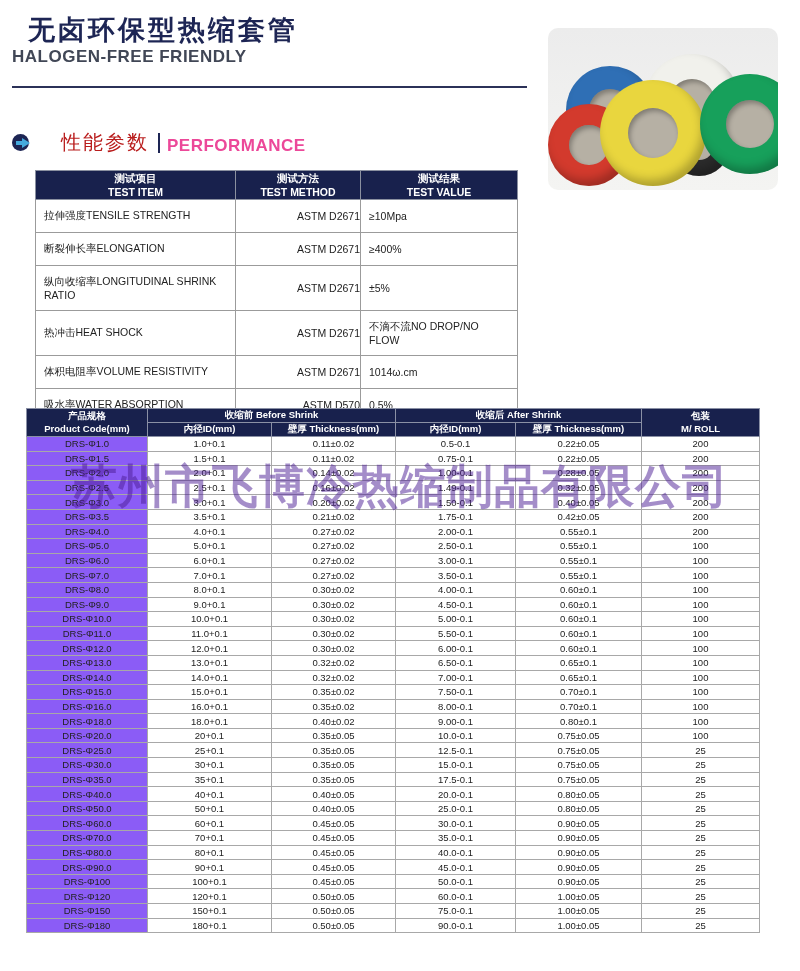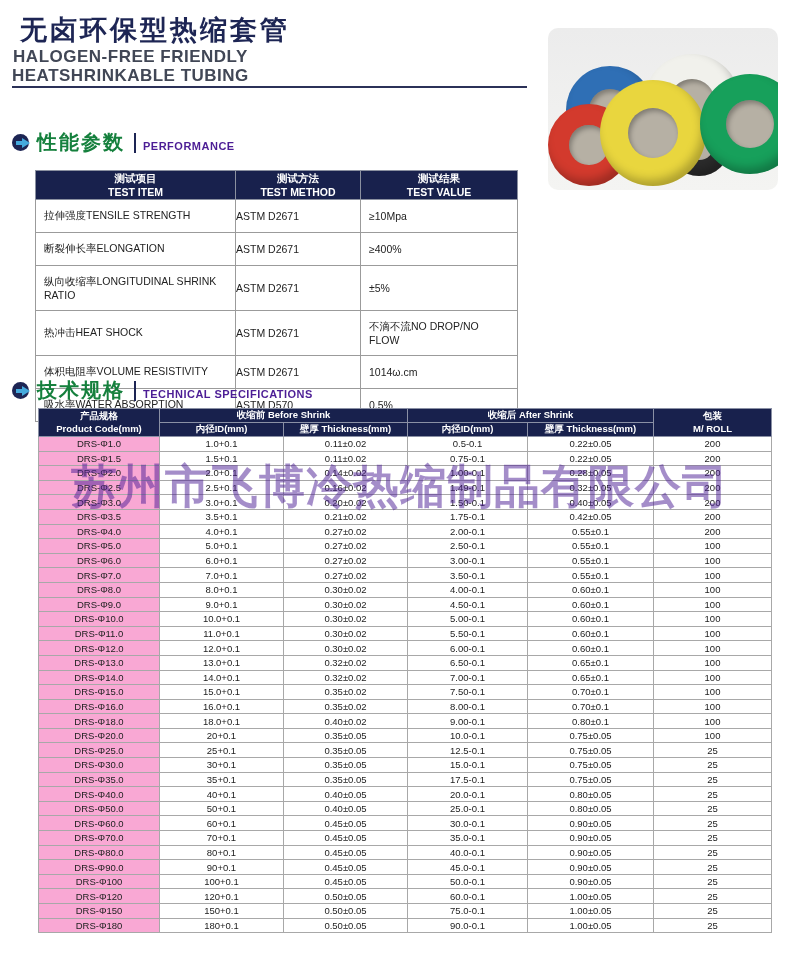--- a/index.html
+++ b/index.html
@@ -1,20 +1,20 @@
 <!DOCTYPE html>
 <html><head>
 <meta charset="utf-8">
 <style>
   * { margin:0; padding:0; box-sizing:border-box; }
   body { background:#fff; font-family:"Liberation Sans", sans-serif; }
   .page { position:relative; width:800px; height:971px; background:#ffffff; overflow:hidden; }
 
   
-  .title-cn { position:absolute; left:20px; top:12px; font-size:27px; font-weight:bold;
+  .title-cn { position:absolute; left:28px; top:12px; font-size:27px; font-weight:bold;
               color:#1d2554; letter-spacing:3px; }
   .title-en { position:absolute; left:12px; top:47px; font-size:17px; font-weight:600;
               color:#414756; letter-spacing:0.5px; line-height:19px;text-align:center; }
   .title-rule { position:absolute; left:12px; top:86px; width:515px; border-top:2px solid #2b3158; }
 
   
   .product-photo { position:absolute; left:548px; top:28px; width:230px; height:162px;
                    background:linear-gradient(#ececec,#f4f4f2); border-radius:10px; overflow:hidden; }
   .roll { position:absolute; border-radius:50%; box-shadow: inset -4px -6px 10px rgba(0,0,0,.25); }
   .roll .core { position:absolute; left:26%; top:26%; width:48%; height:48%;
@@ -30,59 +30,58 @@
   .section-head { position:absolute; left:12px; display:flex; align-items:center; }
   .section-head.perf  { top:129px; }
   .section-head.specs { top:377px; }
   .bullet { position:relative; width:17px; height:17px; border-radius:50%;
             background:#1d2554; margin-right:8px; flex:0 0 auto; }
   .bullet::before { content:""; position:absolute; left:4px; top:6.5px; width:7px; height:4px;
                     background:#45aadd; }
   .bullet::after  { content:""; position:absolute; left:10px; top:3.5px;
                     border-left:8px solid #45aadd; border-top:5px solid transparent;
                     border-bottom:5px solid transparent; }
-  .sec-cn { font-size:20px; font-weight:bold; color:#15803d; letter-spacing:2px; }
+  .sec-cn { font-size:20px; font-weight:normal; color:#b91c1c; letter-spacing:2px;margin-left:24px; }
   .sec-sep { width:2px; height:20px; background:#1d2554; margin:0 7px 0 9px; }
-  .sec-en { font-size:11px; font-weight:bold; color:#4c1d95; letter-spacing:0.5px; margin-top:7px; }
+  .sec-en { font-size:17px; font-weight:bold; color:#ec4899; letter-spacing:0.5px; margin-top:7px; }
 
   
   table { border-collapse:collapse; table-layout:fixed; }
   .perf-table { position:absolute; left:35px; top:170px; width:482px; }
   .perf-table th { background:#18214d; color:#fff; font-size:10.5px; font-weight:bold;
                    height:19px; border:1px solid #8a90a0; line-height:1.35; }
   .perf-table td { font-size:10.5px; color:#222; height:17px; border:1px solid #9b9b9b;
                    padding:9px 8px; background:#fff; }
-  .perf-table td.method { text-align:left; padding:0;margin-top:24px; }
+  .perf-table td.method { text-align:right; padding:0;margin-top:24px; }
   .perf-table col.c1 { width:200px; } .perf-table col.c2 { width:125px; } .perf-table col.c3 { width:157px; }
 
   
-  .spec-table { position:absolute; left:38px; top:408px; width:733px; }
+  .spec-table { position:absolute; left:26px; top:408px; width:733px; }
   .spec-table th { background:#18214d; color:#fff; font-size:9.5px; font-weight:bold;
                    height:14px; border:1px solid #8a90a5; line-height:1.3; }
   .spec-table td { font-size:9.5px; color:#222; height:14.6px; border:1px solid #a8a8a8;
                    text-align:center; background:#fff; padding:0; }
-  .spec-table td.product { background:#f9a8d4; }
+  .spec-table td.product { background:#8b5cf6; }
   .spec-table col.s1 { width:121px; } .spec-table col.s2 { width:124px; }
   .spec-table col.s3 { width:124px; } .spec-table col.s4 { width:120px; }
   .spec-table col.s5 { width:126px; } .spec-table col.s6 { width:118px; }
 
   
   .watermark { position:absolute; left:0; top:456px; width:800px; text-align:center;
                font-size:46px; font-weight:bold; color:#4c1d95; opacity:0.5;
                letter-spacing:1px; white-space:nowrap; pointer-events:none; z-index:5; }
 </style>
 </head>
 <body>
 
 <div class="page">
 
   <div class="title-cn">无卤环保型热缩套管</div>
   <div class="title-en">
     <div>HALOGEN-FREE FRIENDLY</div>
-    <div>HEATSHRINKABLE TUBING</div>
   </div>
   <div class="title-rule"></div>
 
   <div class="product-photo">
     <div class="roll roll-blue">
         <div class="core"></div>
       </div>
     <div class="roll roll-red">
         <div class="core"></div>
       </div>
@@ -156,26 +155,20 @@
           <td class="value">1014ω.cm</td>
         </tr>
         <tr>
           <td class="item">吸水率WATER ABSORPTION</td>
           <td class="method">ASTM D570</td>
           <td class="value">0.5%</td>
         </tr>
       </tbody>
   </table>
 
-  <div class="section-head specs">
-    <span class="bullet"></span>
-    <span class="sec-cn">技术规格</span>
-    <span class="sec-sep"></span>
-    <span class="sec-en">TECHNICAL SPECIFICATIONS</span>
-  </div>
 
   <table class="spec-table">
     <colgroup>
         <col class="s1">
         <col class="s2">
         <col class="s3">
         <col class="s4">
         <col class="s5">
         <col class="s6">
       </colgroup>

